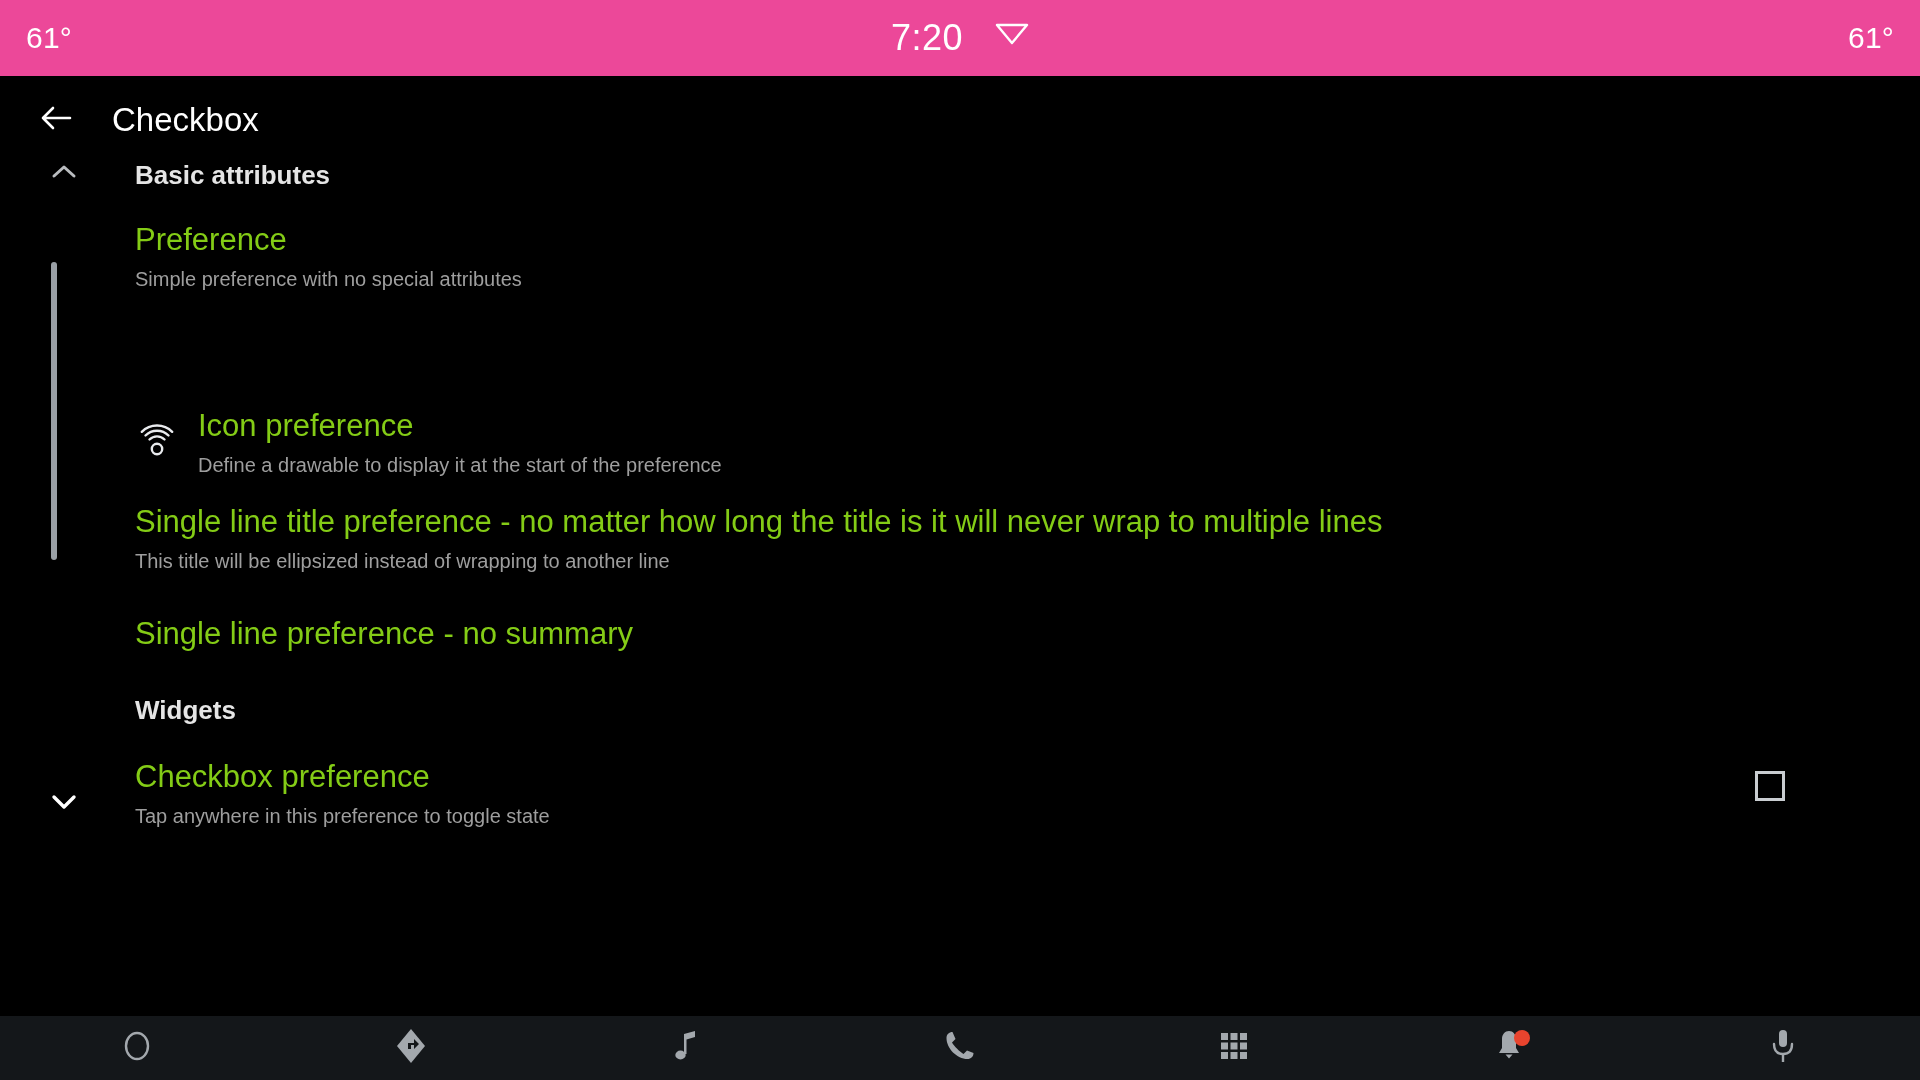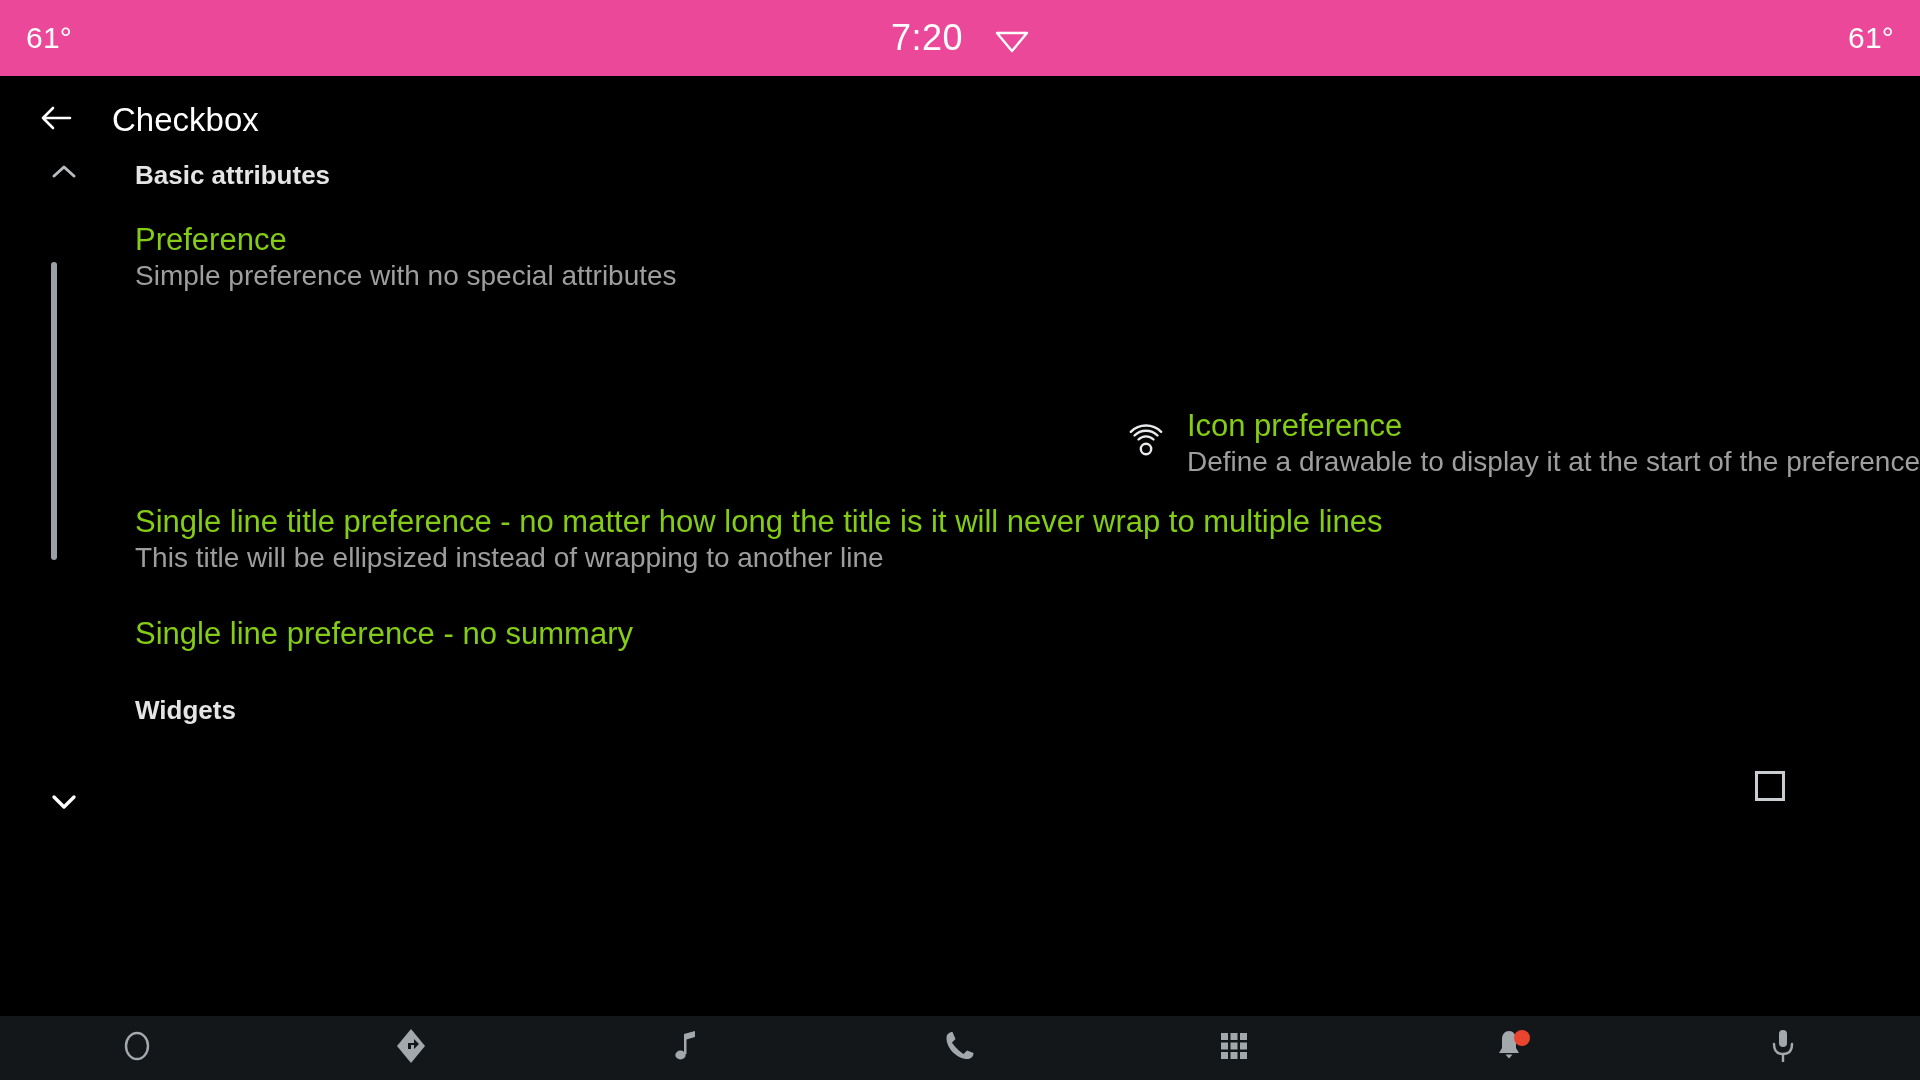--- a/index.html
+++ b/index.html
@@ -11,21 +11,21 @@
   }
 
   
   #status-bar {
     position:absolute; left:0; top:0; width:1920px; height:76px;
     background:#ec4899;
     display:flex; align-items:center; justify-content:space-between;
     padding:0 26px;
   }
   .temp { color:#fff; font-size:30px; letter-spacing:.2px; }
-  #status-center { display:flex; align-items:flex-end; gap:32px;
+  #status-center { display:flex; align-items:flex-start; gap:32px;
     position:absolute; left:50%; top:50%; transform:translate(-50%,-50%); }
   #clock { color:#fff; font-size:36px; letter-spacing:.5px; }
   .wifi-ico { display:block; }
 
   
   #app-bar {
     position:absolute; left:0; top:76px; width:1920px; height:88px;
     display:flex; align-items:center; padding-left:34px; gap:34px;
   }
   #back-button { width:44px; height:44px; display:flex; align-items:center; justify-content:center; cursor:pointer; }
@@ -45,21 +45,21 @@
     background:#9aa0a6; border-radius:3px; cursor:pointer;
   }
 
   .section-header {
     position:absolute; left:135px; color:#e5e5e5; font-size:26px; font-weight:bold;
   }
 
   .pref-row { position:absolute; left:0; width:1920px; cursor:pointer; }
   .pref-title { color:#84cc16; font-size:31px; line-height:1.18;
     white-space:nowrap; overflow:hidden; text-overflow:ellipsis; }
-  .pref-summary { color:#9e9e9e; font-size:28px; line-height:1.2; }
+  .pref-summary { color:#9e9e9e; font-size:20px; line-height:1.2; margin-top:8px; }
 
   .with-icon { display:flex; align-items:flex-start; gap:19px; }
   .pref-icon { width:44px; min-width:44px; height:44px; display:flex; align-items:center;
     justify-content:center; margin-top:10px; }
 
   .styled-title .b { font-weight:bold; }
   .styled-title .i { font-style:italic; }
   .styled-title .u { text-decoration:underline; }
 
   #checkbox-widget {
@@ -118,21 +118,21 @@
   <div class="section-header" style="top:-4px;">Basic attributes</div>
 
   <div id="scroll-indicator"></div>
 
   <div class="pref-row" style="top:58px;">
     <div class="pref-title" style="margin-left:135px;">Preference</div>
     <div class="pref-summary" style="margin-left:135px;">Simple preference with no special attributes</div>
   </div>
 
 
-  <div class="pref-row with-icon" style="top:244px; padding-left:135px;justify-content:flex-end;">
+  <div class="pref-row with-icon" style="top:244px; padding-left:135px;">
     <span class="pref-icon">
       <svg width="38" height="38" viewBox="0 0 38 38">
         <circle cx="19" cy="28" r="5.2" fill="none" stroke="#e8eaed" stroke-width="2.4"></circle>
         <path d="M11.5 18.5 A10.5 10.5 0 0 1 26.5 18.5" fill="none" stroke="#e8eaed" stroke-width="2.4" stroke-linecap="round"></path>
         <path d="M7.5 14.5 A16.2 16.2 0 0 1 30.5 14.5" fill="none" stroke="#e8eaed" stroke-width="2.4" stroke-linecap="round"></path>
         <path d="M3.8 10.8 A21.6 21.6 0 0 1 34.2 10.8" fill="none" stroke="#e8eaed" stroke-width="2.4" stroke-linecap="round"></path>
       </svg>
     </span>
     <div>
       <div class="pref-title">Icon preference</div>
@@ -144,20 +144,24 @@
     <div class="pref-title" style="margin-left:135px; width:1700px;">Single line title preference - no matter how long the title is it will never wrap to multiple lines</div>
     <div class="pref-summary" style="margin-left:135px;">This title will be ellipsized instead of wrapping to another line</div>
   </div>
 
   <div class="pref-row" style="top:452px;">
     <div class="pref-title" style="margin-left:135px;">Single line preference - no summary</div>
   </div>
 
   <div class="section-header" style="top:531px;">Widgets</div>
 
+  <div class="pref-row" style="top:595px;">
+    <div class="pref-title" style="margin-left:135px;">Checkbox preference</div>
+    <div class="pref-summary" style="margin-left:135px;">Tap anywhere in this preference to toggle state</div>
+  </div>
   <div id="checkbox-widget" style="top:607px;"></div>
 
   <div class="expand-chevron" style="top:617px;">
     <span>
       <svg width="36" height="36" viewBox="0 0 36 36">
         <path d="M8 14 L18 24 L28 14" fill="none" stroke="#ffffff" stroke-width="3.4" stroke-linecap="round" stroke-linejoin="round"></path>
       </svg>
     </span>
   </div>
 </div>

